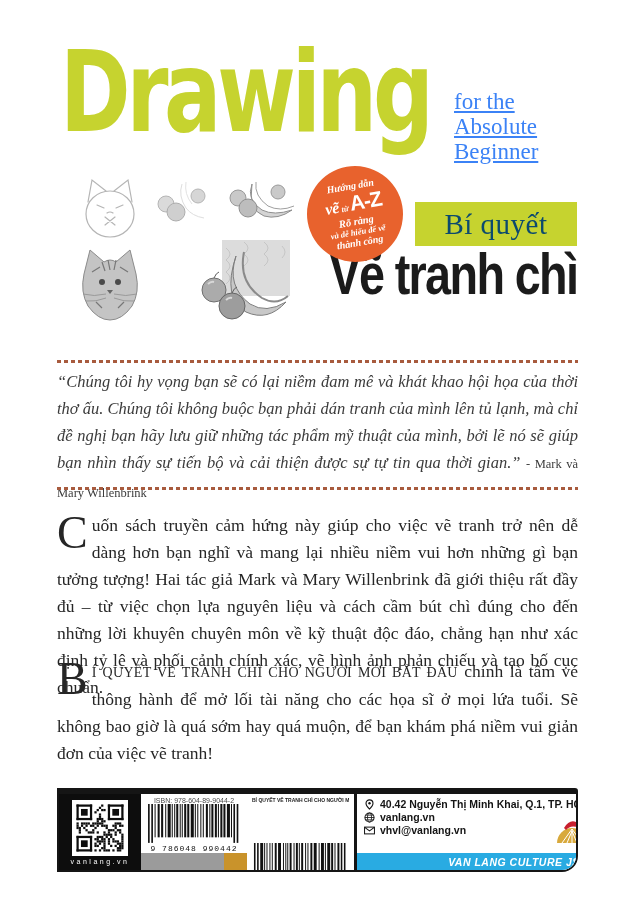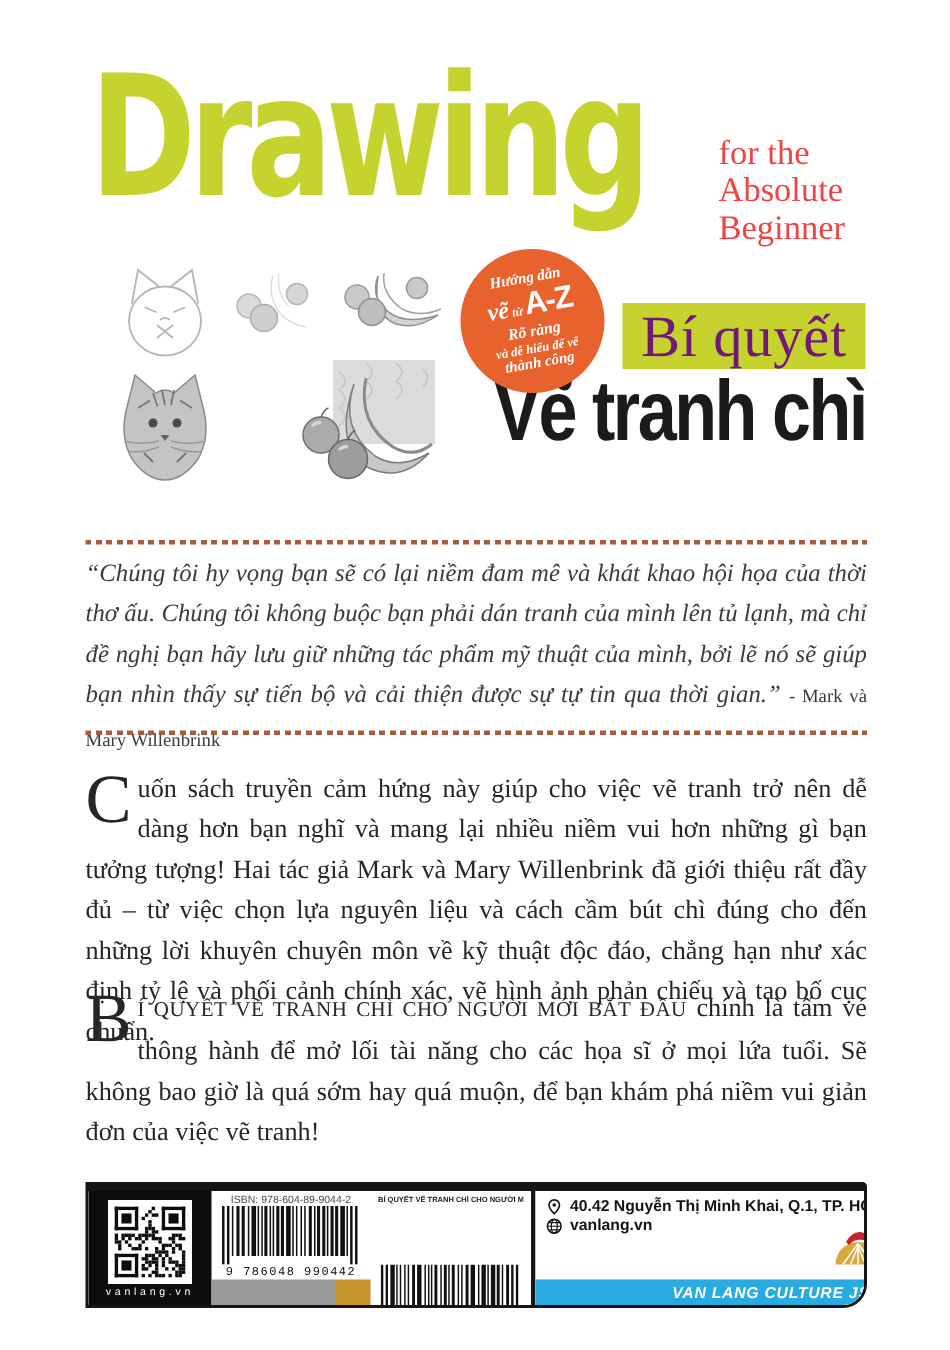--- a/index.html
+++ b/index.html
@@ -2,39 +2,39 @@
 <html style="--chartreuse: #c6d32f; --orange: #e8622d; --cyan: #29abe2; --divider: #a85b3e; --gold: #c9932b; --gray_strip: #9b9b9b;"><head>
 <meta charset="utf-8">
 <style>
   html,body{margin:0;padding:0;background:#ffffff;}
   .page{position:relative;width:633px;height:900px;background:#fff;overflow:hidden;
         font-family:"Liberation Serif",serif;color:#222;}
   
   .drawing-title{position:absolute;left:60px;top:36px;font-family:"DejaVu Sans",sans-serif;
     font-weight:800;font-size:112px;line-height:1;letter-spacing:-0.05em;color:var(--chartreuse);
     transform:scaleX(0.76);transform-origin:left top;white-space:nowrap;}
-  .subtitle{position:absolute;left:479px;top:90px;font-family:"Liberation Serif",serif;
-    font-size:23px;line-height:1.08;color:#ef4444;}
+  .subtitle{position:absolute;left:454px;top:90px;font-family:"Liberation Serif",serif;
+    font-size:23px;line-height:1.08;color:#3b82f6;text-decoration:underline;}
   
   .sk{position:absolute;}
   
   .badge{position:absolute;left:307px;top:166px;width:96px;height:96px;border-radius:50%;
     background:var(--orange);transform:rotate(-10deg);display:flex;flex-direction:column;
     align-items:center;justify-content:center;color:#fff;text-align:center;line-height:1.05;z-index:3;}
   .badge .b1{font:italic 600 10px "Liberation Serif",serif;}
   .badge .b2{display:flex;align-items:baseline;gap:2px;margin:1px 0;}
   .badge .ve{font:italic 700 16px "Liberation Serif",serif;}
   .badge .tu{font:italic 700 8px "Liberation Serif",serif;}
   .badge .az{font-family:"Liberation Sans",sans-serif;font-weight:800;font-size:21px;letter-spacing:-1px;}
   .badge .b3{font:italic 700 10.5px "Liberation Serif",serif;}
   .badge .b4{font:italic 600 8.5px "Liberation Serif",serif;}
   .badge .b5{font:italic 600 10px "Liberation Serif",serif;}
   
   .kicker{position:absolute;left:415px;top:202px;width:162px;height:44px;background:var(--chartreuse);
-    color:#701a75;font-family:"Liberation Serif",serif;font-size:39px;display:flex;align-items:center;
+    color:#0c4a6e;font-family:"Liberation Serif",serif;font-size:29px;display:flex;align-items:center;
     justify-content:center;letter-spacing:0.5px;}
   .big-title{position:absolute;right:56px;top:246px;font-family:"Liberation Sans",sans-serif;
     font-weight:800;font-size:57px;letter-spacing:-2px;color:#1b1b1b;white-space:nowrap;
     transform:scaleX(0.82);transform-origin:right center;line-height:1;}
   .sub-title{position:absolute;right:56px;top:305px;font-family:"Liberation Serif",serif;
     font-size:30px;color:#1b1b1b;white-space:nowrap;}
   
   .dotted{position:absolute;left:57px;width:521px;height:3px;
     background:repeating-linear-gradient(90deg,var(--divider) 0 4px,transparent 4px 7px);}
   .dotted.d1{top:360px;} .dotted.d2{top:487px;}
@@ -404,20 +404,27 @@
           <span>40.42 Nguyễn Thị Minh Khai, Q.1, TP. HCM</span>
         </div>
         <div class="crow">
           <svg width="11" height="11" viewBox="0 0 12 12">
             <circle cx="6" cy="6" r="5" fill="none" stroke="#141414" stroke-width="1.1"></circle>
             <ellipse cx="6" cy="6" rx="2.2" ry="5" fill="none" stroke="#141414" stroke-width="0.9"></ellipse>
             <path d="M1 6 h10 M1.8 3.4 h8.4 M1.8 8.6 h8.4" stroke="#141414" stroke-width="0.9"></path>
           </svg>
           <span>vanlang.vn</span>
         </div>
+        <div class="crow">
+          <svg width="11" height="9" viewBox="0 0 12 9">
+            <rect x="0.6" y="0.8" width="10.8" height="7.4" fill="none" stroke="#141414" stroke-width="1.1"></rect>
+            <path d="M0.8 1 L6 5 L11.2 1" fill="none" stroke="#141414" stroke-width="1.1"></path>
+          </svg>
+          <span>vhvl@vanlang.vn</span>
+        </div>
       </div>
       <svg class="vl-logo" width="36" height="30" viewBox="0 0 36 30">
         <path d="M3 27 A15 15 0 0 1 33 27 Z" fill="#d8a93c"></path>
         <path d="M8 27 L18 13 M13 27 L18 15 M18 27 L18 13 M23 27 L18 15 M28 27 L18 13" stroke="#fff" stroke-width="1"></path>
         <path d="M10 12 Q16 2 24 7 Q28 9 30 6 Q29 12 23 11 Q16 9 12 14 Z" fill="#c8202f"></path>
         <path d="M31 3 l1.6 0 M31.8 2.2 l0 1.6 M31 2.4 l1.6 1.2 M31 3.6 l1.6 -1.2" stroke="#c8202f" stroke-width="0.7"></path>
       </svg>
       <div class="company-bar">VAN LANG CULTURE JSC</div>
     </div>
   </div>

